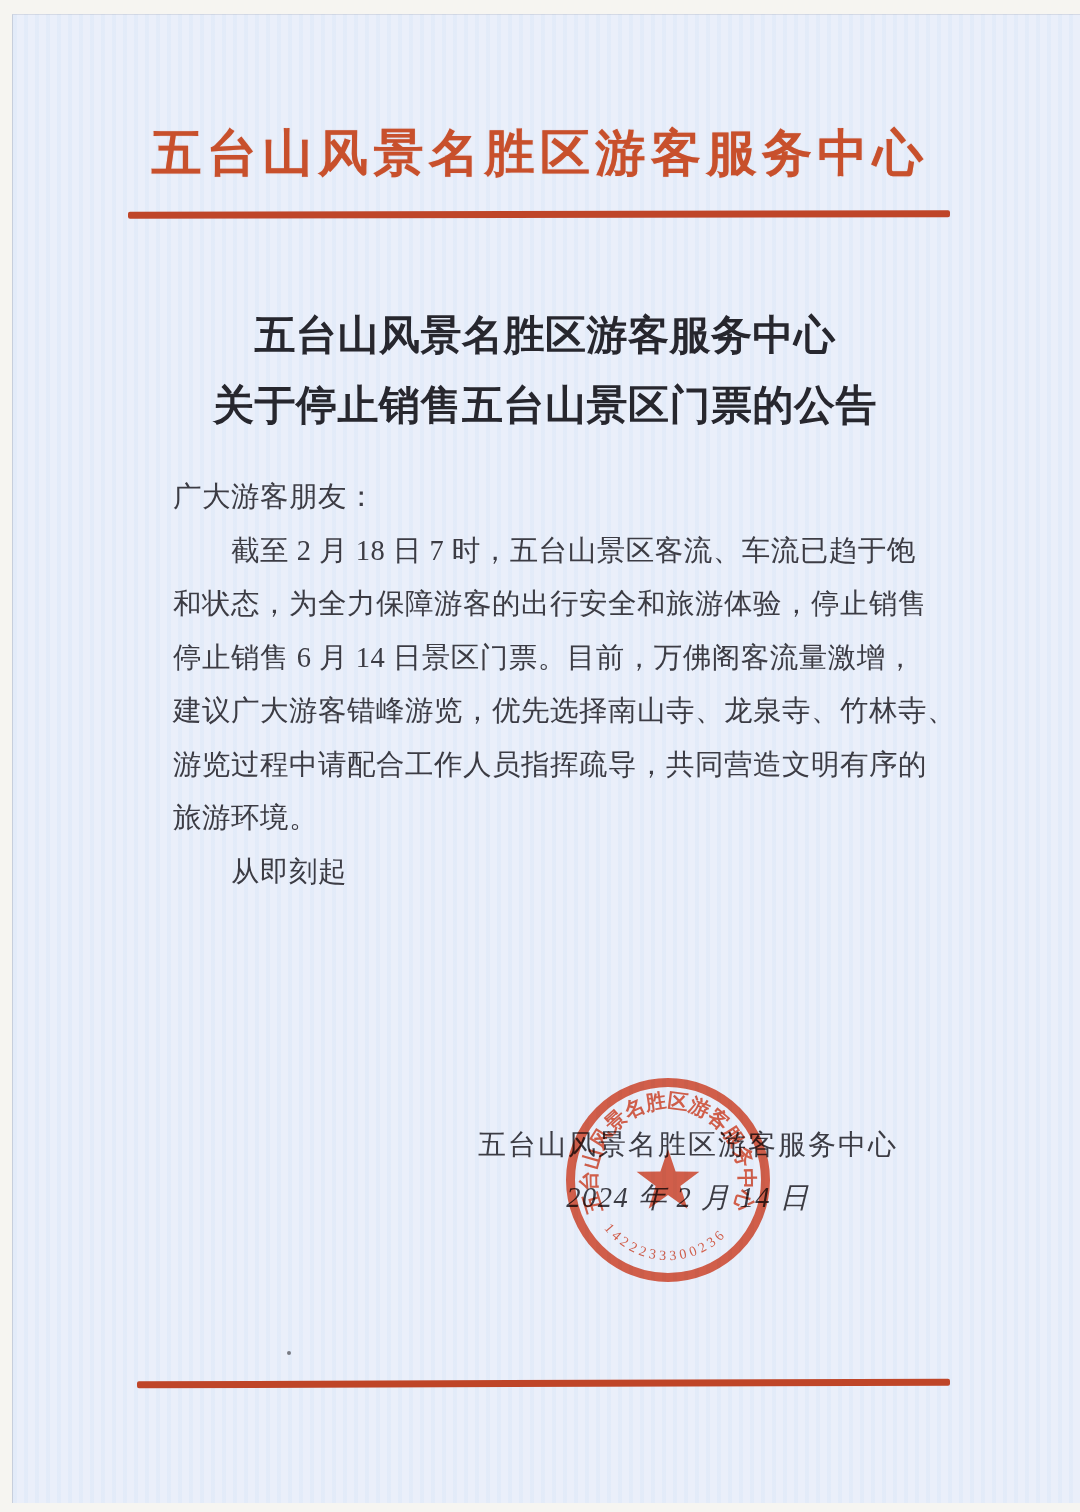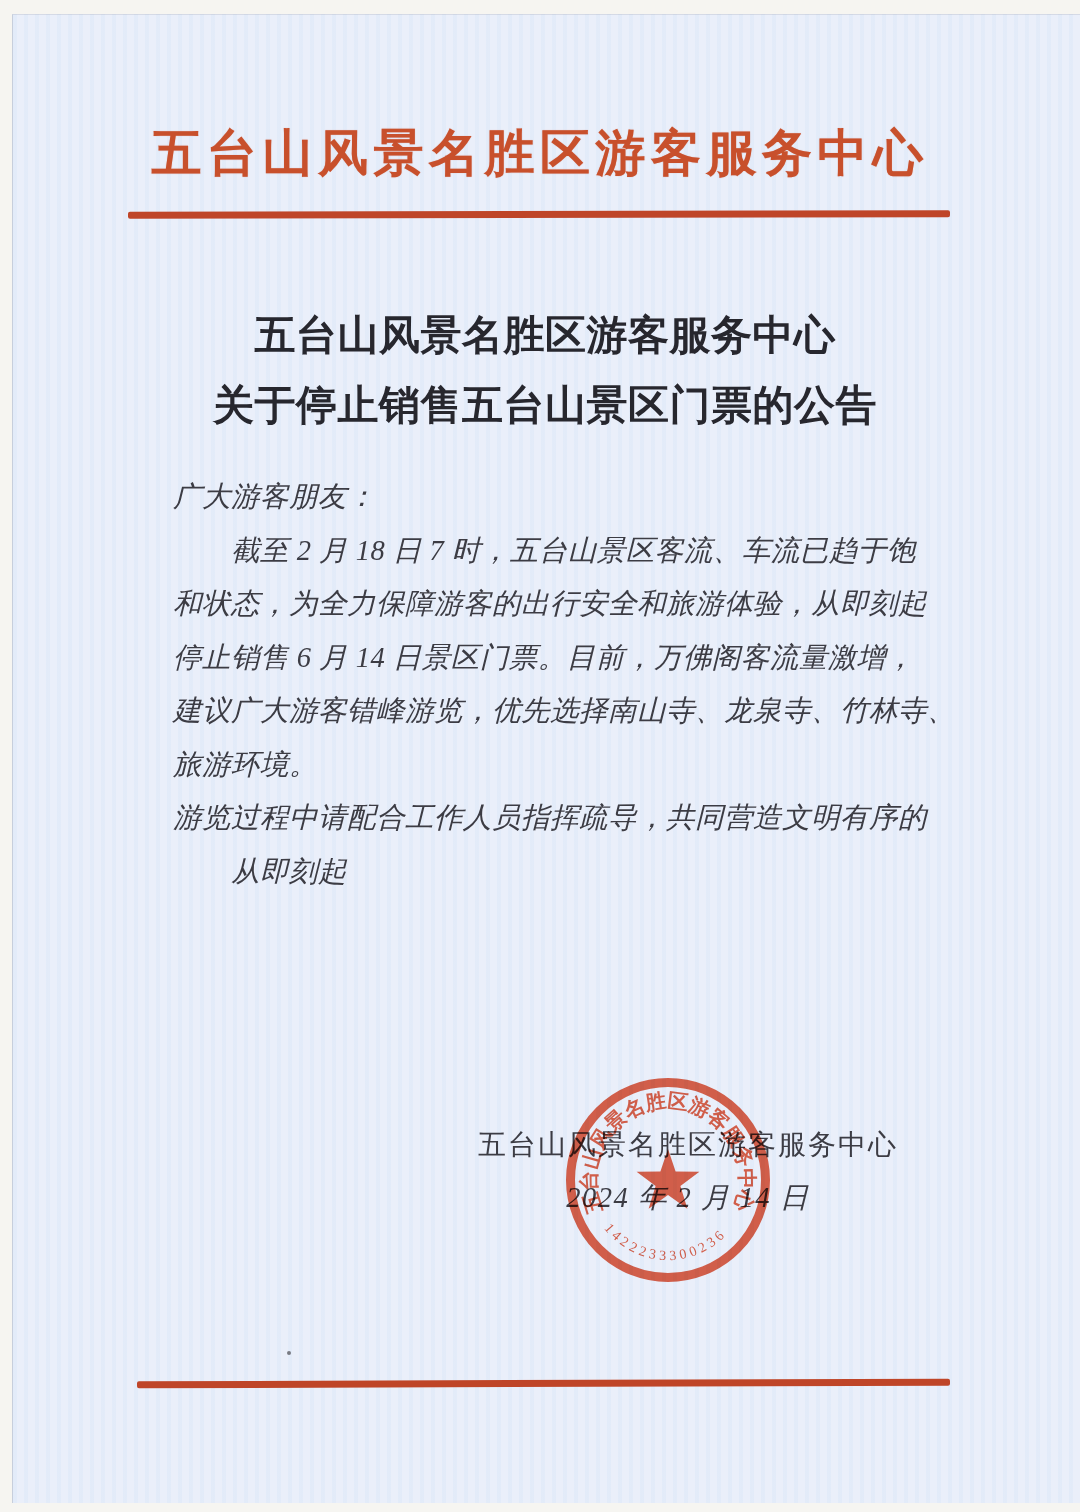--- a/index.html
+++ b/index.html
@@ -55,21 +55,20 @@
   }
   .body-text{
     position:absolute;
     left:173px;top:470px;
     width:790px;
     font-size:28.5px;
     color:#3c3c44;
     line-height:53.5px;
     white-space:nowrap;
     letter-spacing:0.5px;
-    font-style:italic;
   }
   .sign-block{
     position:absolute;
     left:388px;top:1118px;
     width:600px;
     text-align:center;
     color:#3c3c44;
   }
   .sign-org{
     font-size:28px;
@@ -109,25 +108,25 @@
 <div class="rule rule-top"></div>
 
 <div class="doc-title">
   <div>五台山风景名胜区游客服务中心</div>
   <div>关于停止销售五台山景区门票的公告</div>
 </div>
 
 <div class="body-text">
   <div>广大游客朋友：</div>
   <div>　　截至 2 月 18 日 7 时，五台山景区客流、车流已趋于饱</div>
-  <div>和状态，为全力保障游客的出行安全和旅游体验，从即刻起</div>
+  <div>和状态，为全力保障游客的出行安全和旅游体验，停止销售</div>
   <div>停止销售 6 月 14 日景区门票。目前，万佛阁客流量激增，</div>
   <div>建议广大游客错峰游览，优先选择南山寺、龙泉寺、竹林寺、</div>
+  <div>游览过程中请配合工作人员指挥疏导，共同营造文明有序的</div>
   <div>旅游环境。</div>
-  <div>游览过程中请配合工作人员指挥疏导，共同营造文明有序的</div>
   <div>　　从即刻起</div>
 </div>
 
 <div class="sign-block">
   <div class="sign-org">五台山风景名胜区游客服务中心</div>
   <div class="sign-date">2024 年 2 月 14 日</div>
 </div>
 
 <div class="seal">
   <svg width="212" height="212" viewBox="0 0 212 212" xmlns="http://www.w3.org/2000/svg">

